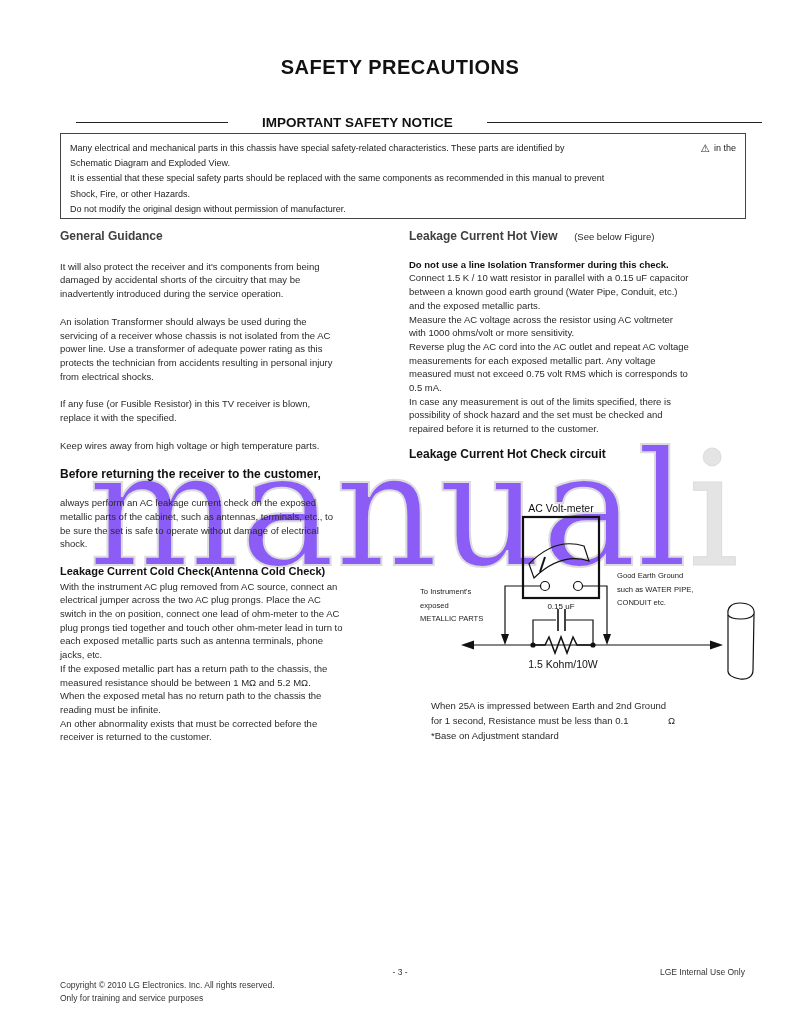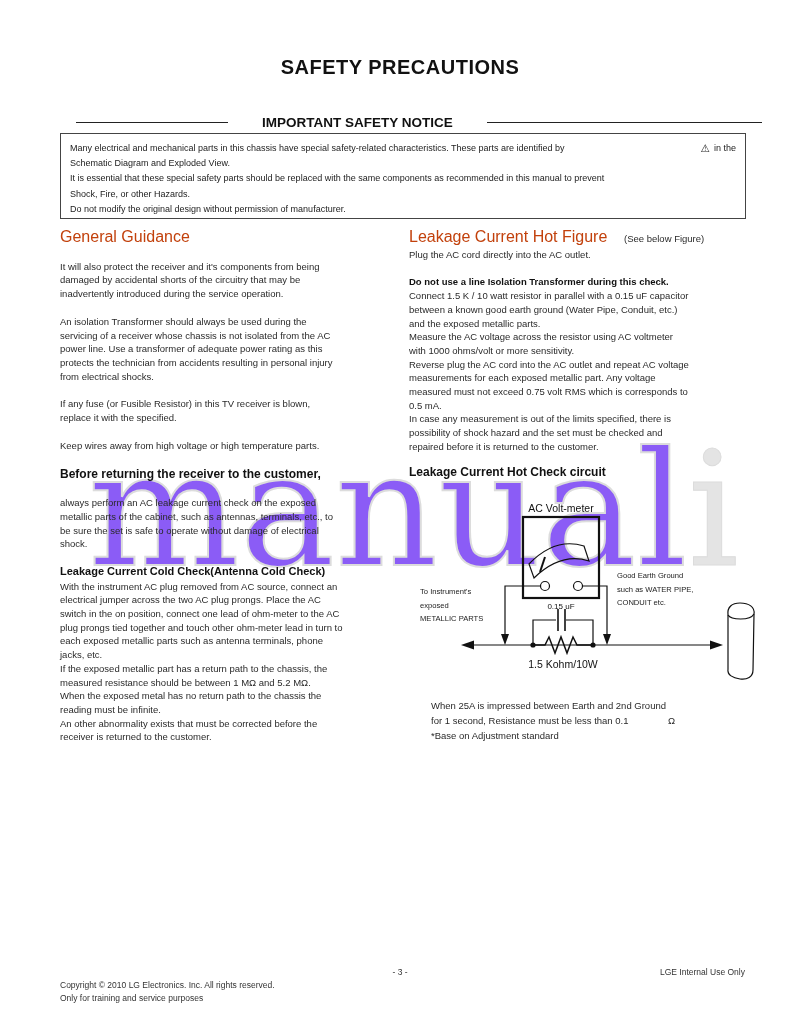--- a/index.html
+++ b/index.html
@@ -48,21 +48,21 @@
   }
   .notice-line1{display:flex;align-items:baseline;}
   .notice-line1 .tail{margin-left:auto;white-space:nowrap;display:flex;align-items:baseline;gap:4px;}
   .warning-tri{font-size:10.5px;line-height:1;position:relative;top:1px;}
   .preline{white-space:pre-line;}
   .prewrap{white-space:pre-wrap;}
   
   .col{position:absolute;top:230px;font-size:9.5px;line-height:13.7px;color:#2a2a2a;}
   .col-left{left:60px;width:334px;}
   .col-right{left:409px;width:340px;}
-  .h-section{font-size:16px;font-weight:normal;color:#c2410c;margin:0 0 16px 0;}
+  .h-section{font-size:12px;font-weight:bold;color:#404040;margin:0 0 16px 0;}
   .h-sub{font-size:12px;font-weight:bold;color:#111;margin:16px 0 14px 0;}
   .h-small{font-size:11px;font-weight:bold;color:#111;margin:12px 0 1px 0;}
   .para{margin:0 0 14px 0;}
   .para-tight{margin:0;}
   .hot-head-row{margin:0 0 2px 0;}
   .hot-head-row .note{font-weight:normal;font-size:9.5px;margin-left:14px;color:#2a2a2a;}
   .bold-line{font-weight:bold;color:#111;margin:14px 0 0 0;}
   .h-circuit{font-size:12px;font-weight:bold;color:#111;margin:12px 0 0 0;}
   
   .circuit-svg{position:absolute;left:405px;top:498px;z-index:1;}
@@ -135,24 +135,23 @@
 If the exposed metallic part has a return path to the chassis, the
 measured resistance should be between 1 MΩ and 5.2 MΩ.
 When the exposed metal has no return path to the chassis the
 reading must be infinite.
 An other abnormality exists that must be corrected before the
 receiver is returned to the customer.</div>
     </div>
 
     <div class="col col-right">
       <div class="hot-head-row">
-        <span class="h-section" style="margin:0">Leakage Current Hot Figure</span>
+        <span class="h-section" style="margin:0">Leakage Current Hot View</span>
         <span class="note">(See below Figure)</span>
       </div>
-      <div class="para-tight preline">Plug the AC cord directly into the AC outlet.</div>
       <div class="bold-line">Do not use a line Isolation Transformer during this check.</div>
       <div class="para-tight preline">Connect 1.5 K / 10 watt resistor in parallel with a 0.15 uF capacitor
 between a known good earth ground (Water Pipe, Conduit, etc.)
 and the exposed metallic parts.
 Measure the AC voltage across the resistor using AC voltmeter
 with 1000 ohms/volt or more sensitivity.
 Reverse plug the AC cord into the AC outlet and repeat AC voltage
 measurements for each exposed metallic part. Any voltage
 measured must not exceed 0.75 volt RMS which is corresponds to
 0.5 mA.

